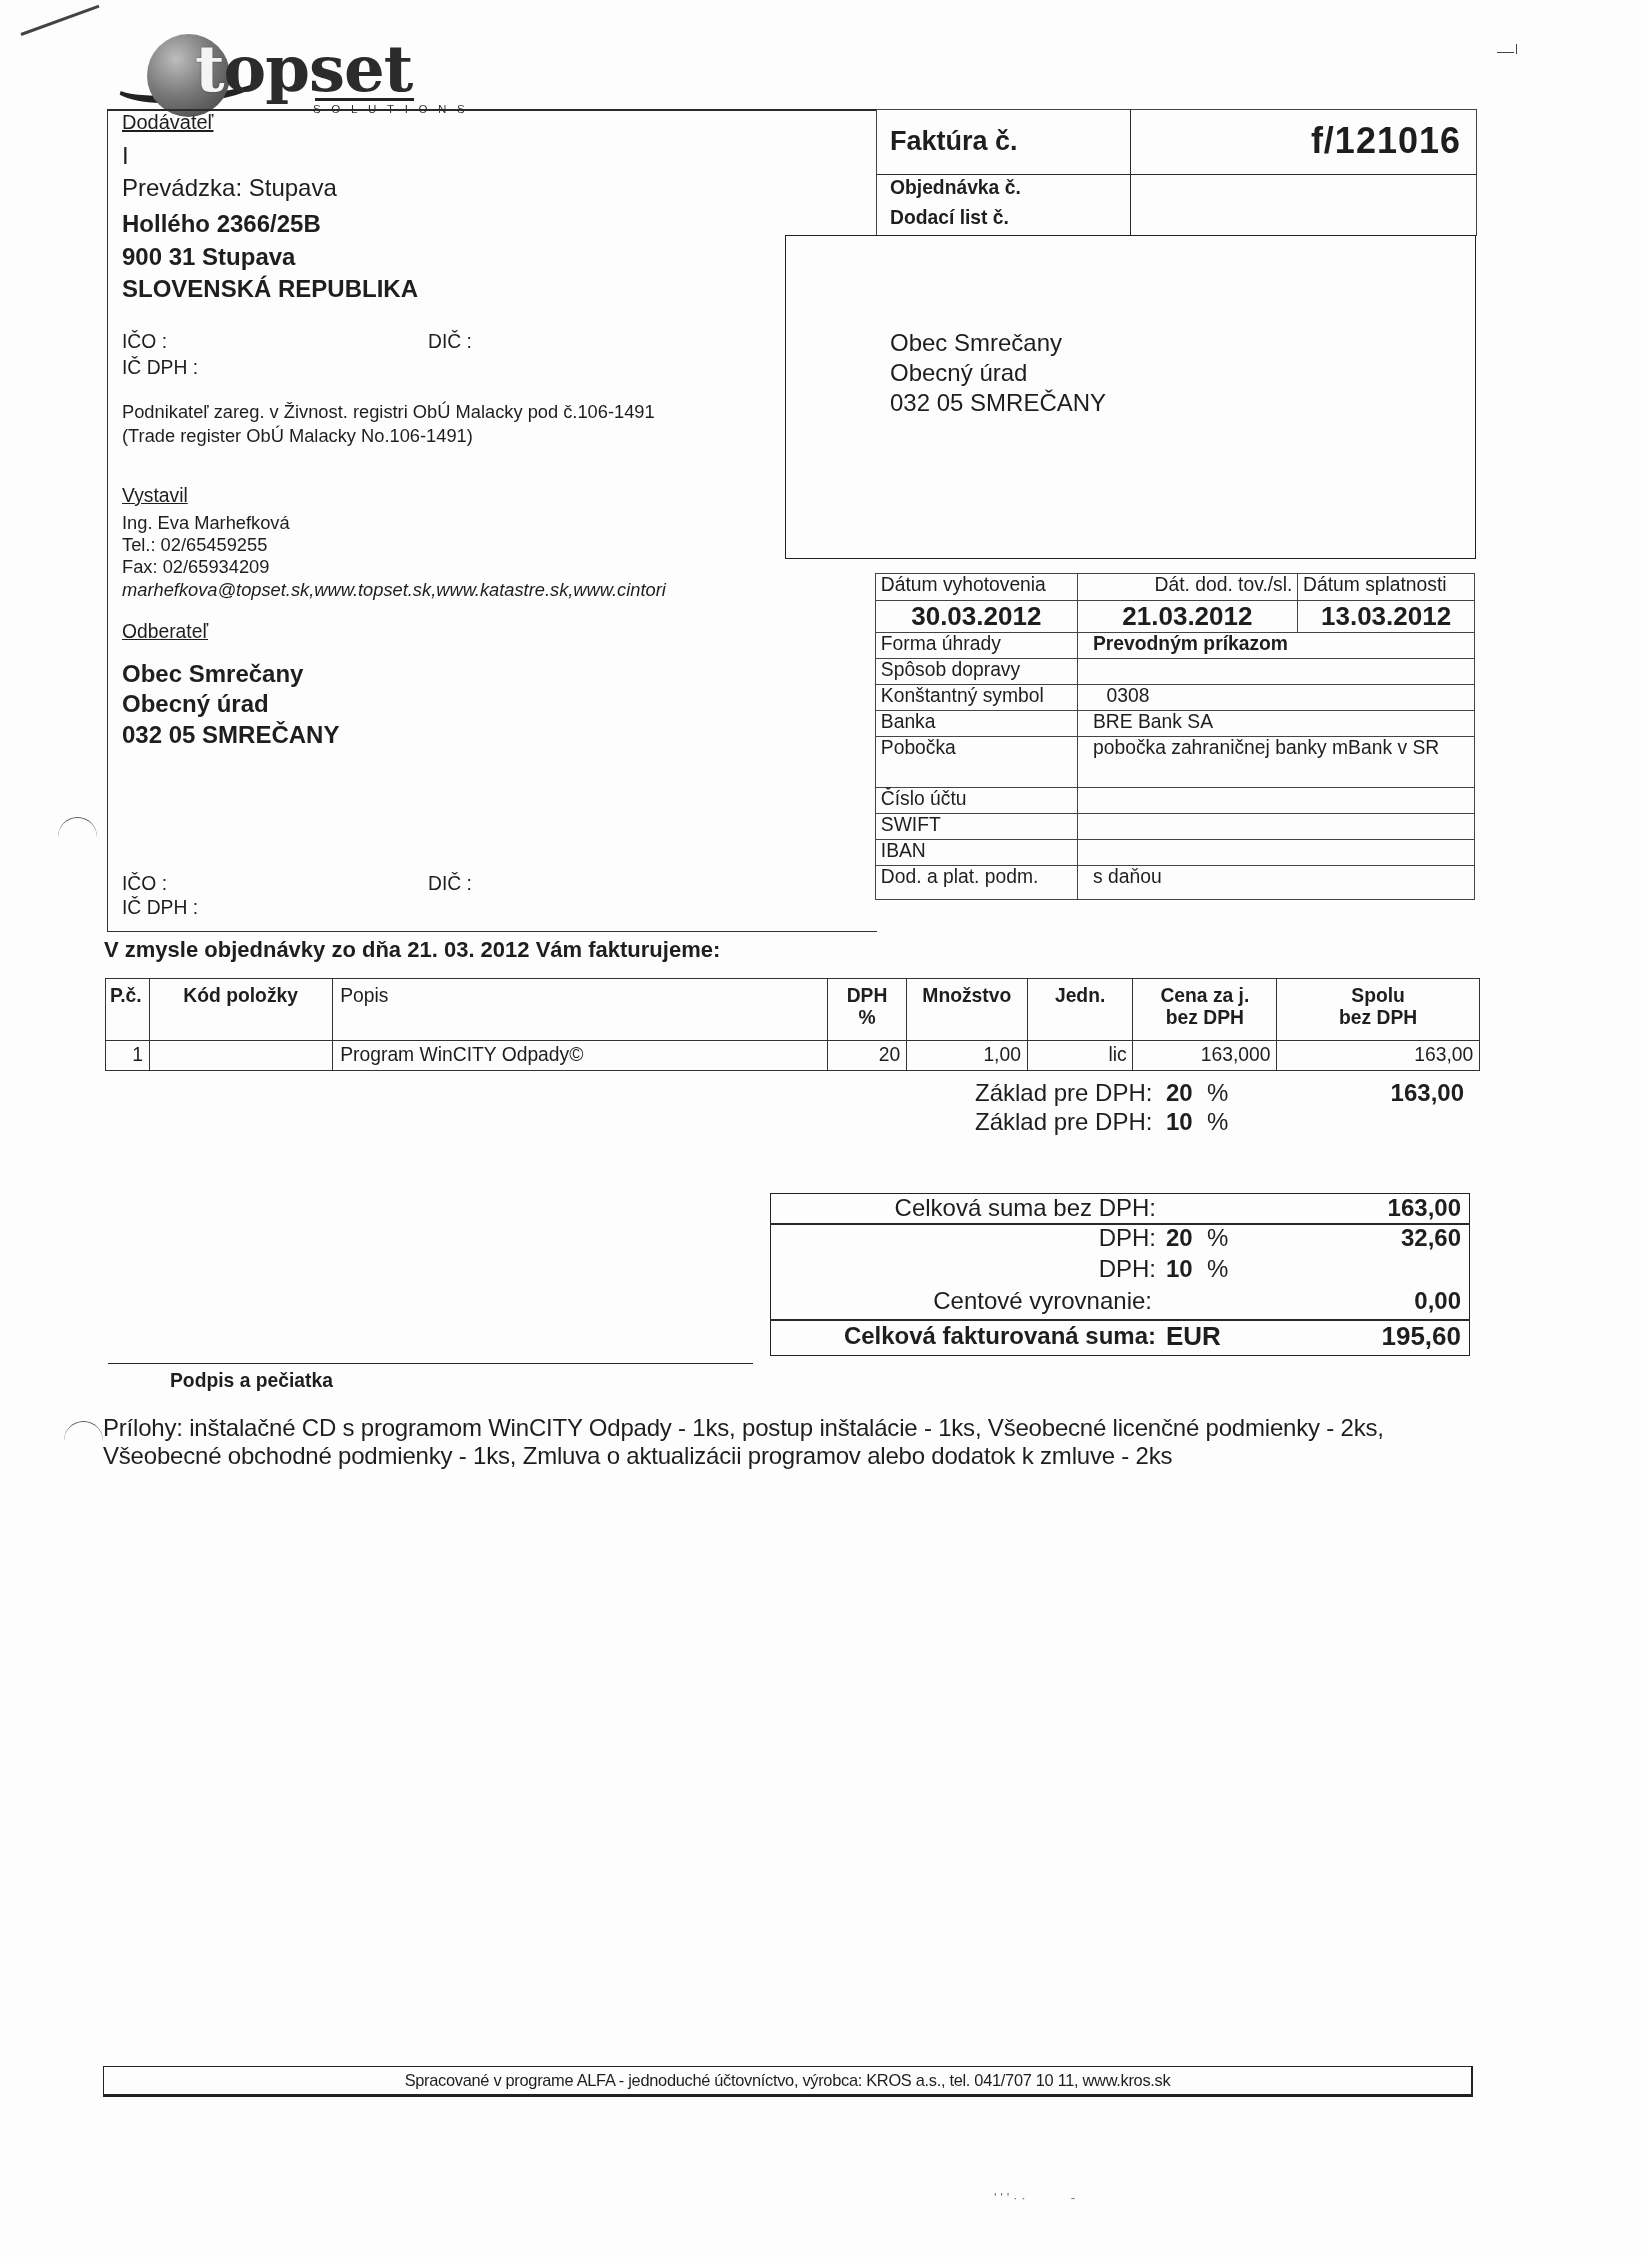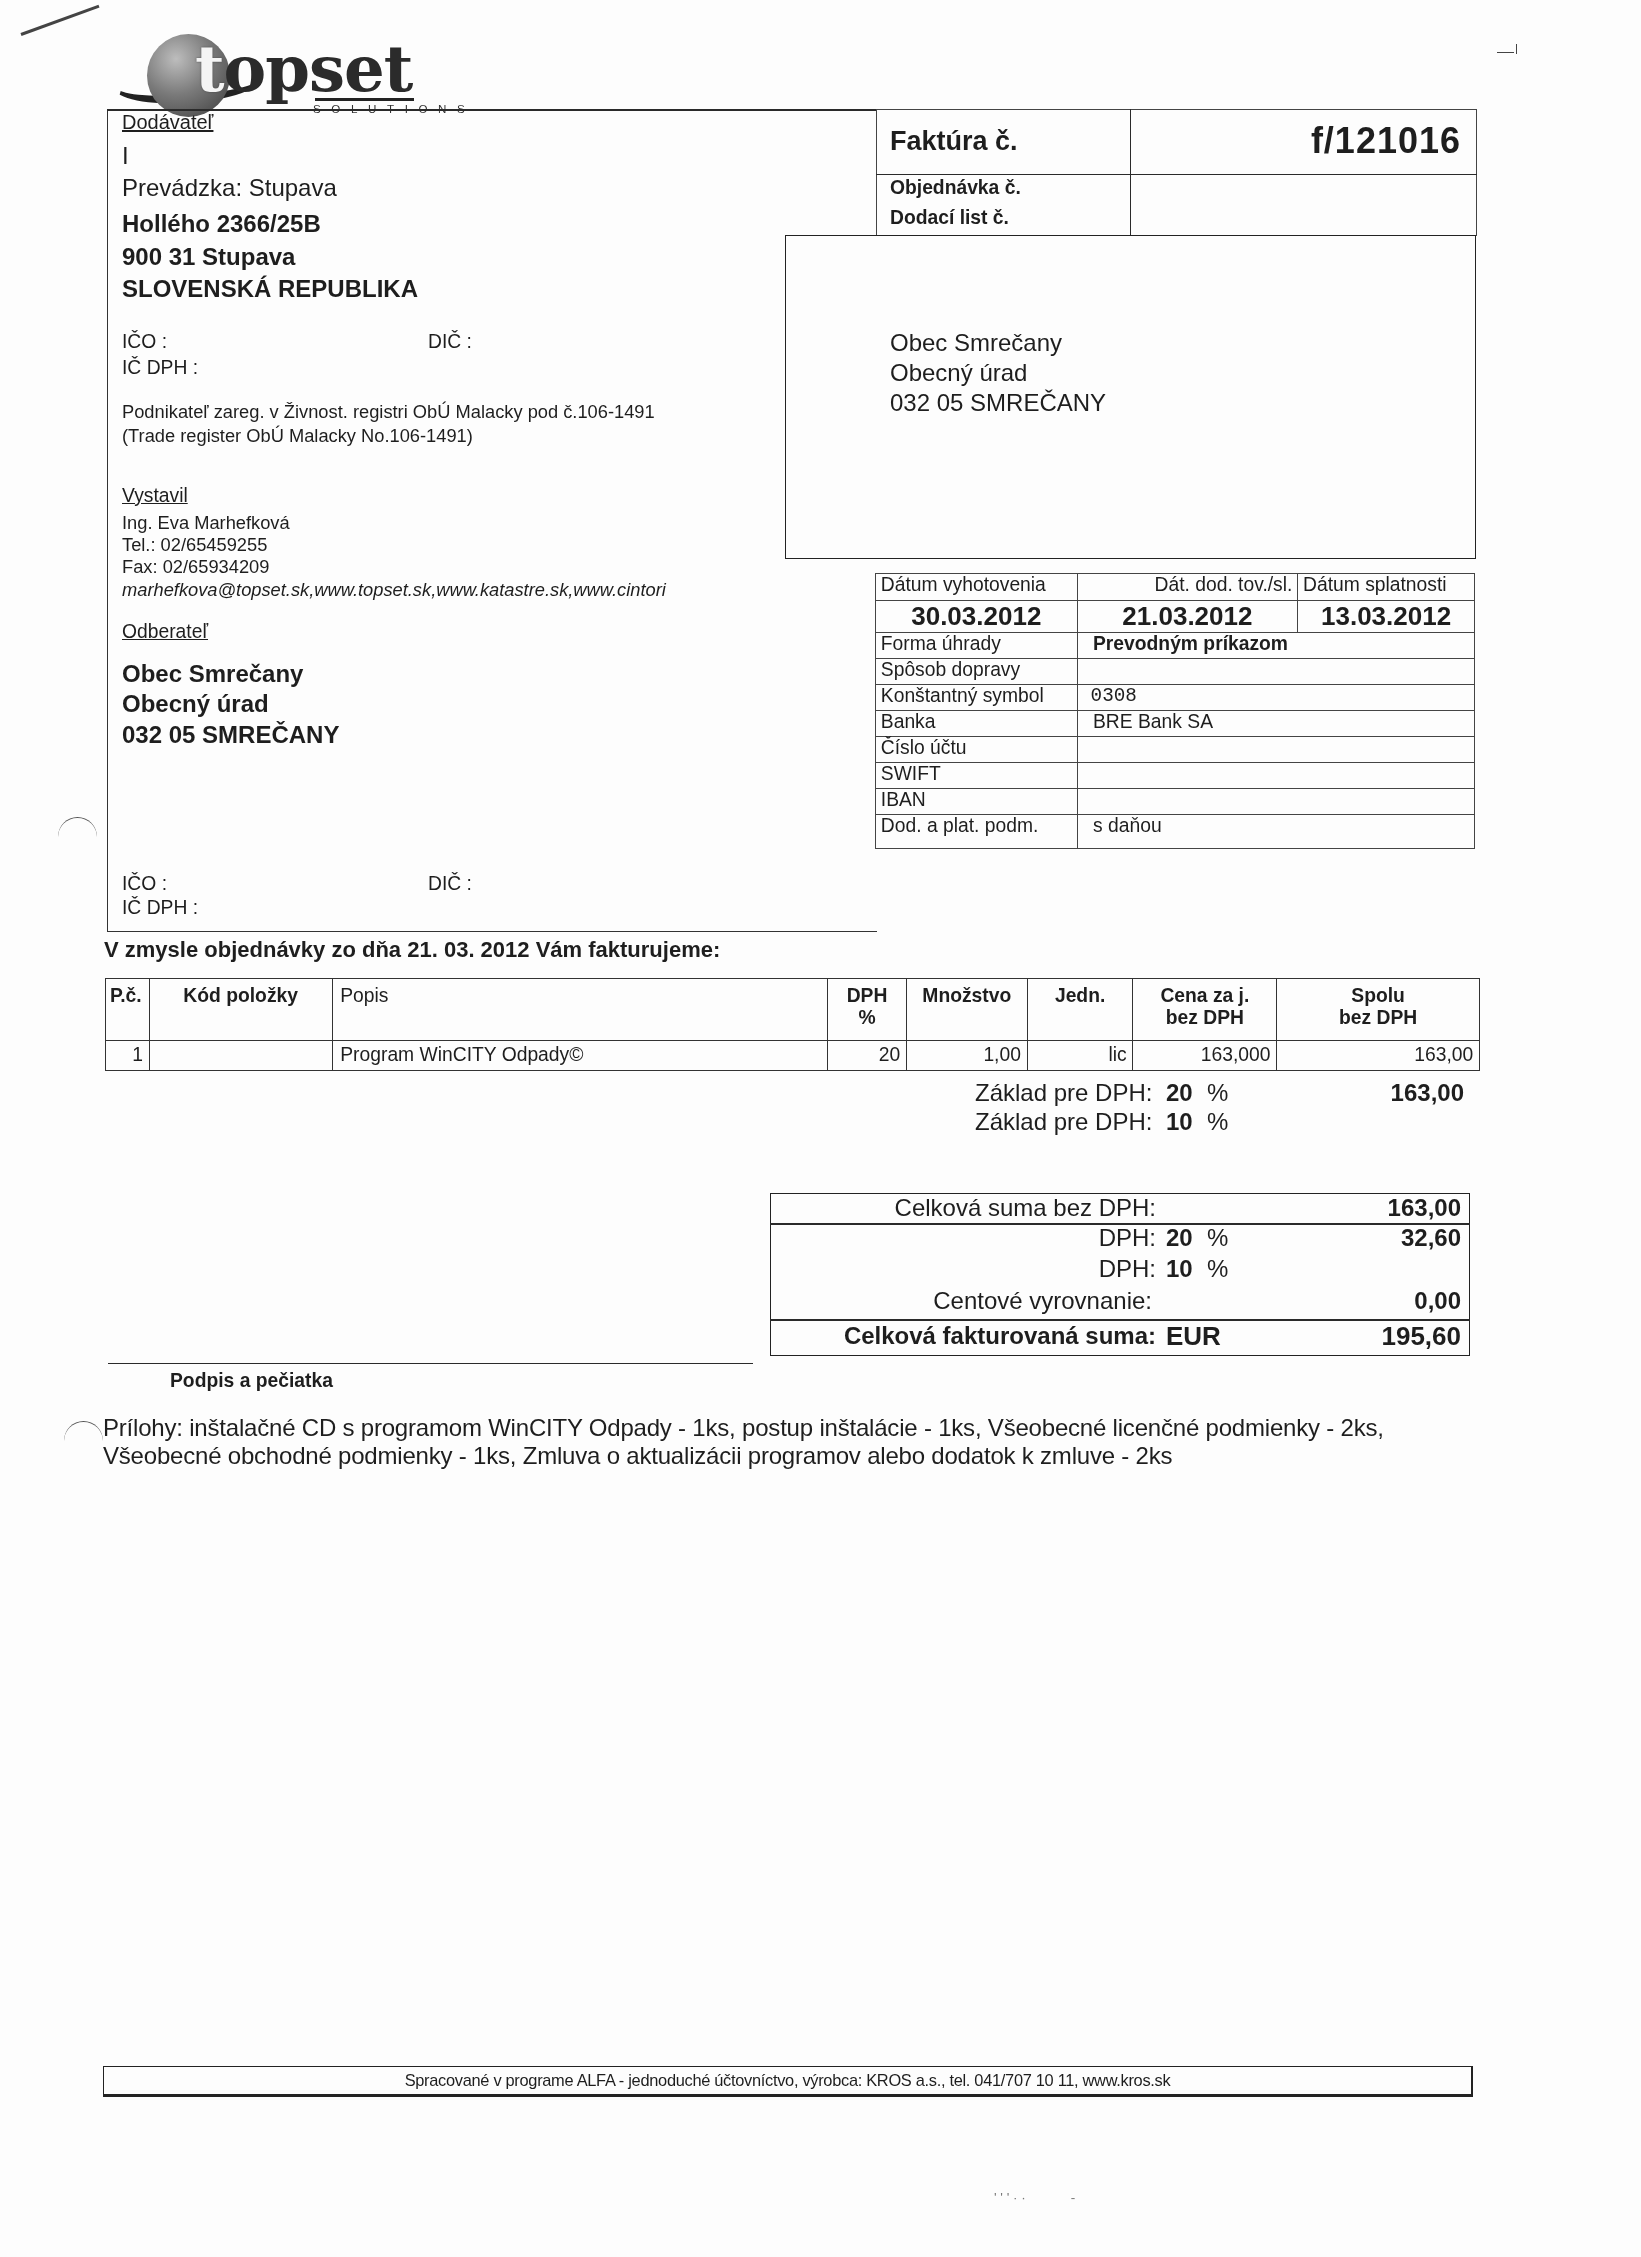--- a/index.html
+++ b/index.html
@@ -147,25 +147,29 @@
   <tr>
     <td>Forma úhrady</td>
     <td colspan="2" class="b" style="padding-left:15.4px;">Prevodným príkazom</td>
   </tr>
   <tr>
     <td>Spôsob dopravy</td>
     <td colspan="2" style="padding-left:15.4px;"></td>
   </tr>
   <tr>
     <td>Konštantný symbol</td>
-    <td colspan="2" style="padding-left:13px;font-family:Liberation Mono, monospace;">0308</td>
+    <td colspan="2" style="padding-left:29px;">0308</td>
   </tr>
   <tr>
     <td>Banka</td>
     <td colspan="2" style="padding-left:15.4px;">BRE Bank SA</td>
+  </tr>
+  <tr>
+    <td style="height:50px;">Pobočka</td>
+    <td colspan="2" style="padding-left:15.4px;padding-right:19.3px;white-space:normal;line-height:21px;">pobočka zahraničnej banky mBank v SR</td>
   </tr>
   <tr>
     <td>Číslo účtu</td>
     <td colspan="2"></td>
   </tr>
   <tr>
     <td>SWIFT</td>
     <td colspan="2"></td>
   </tr>
   <tr>

